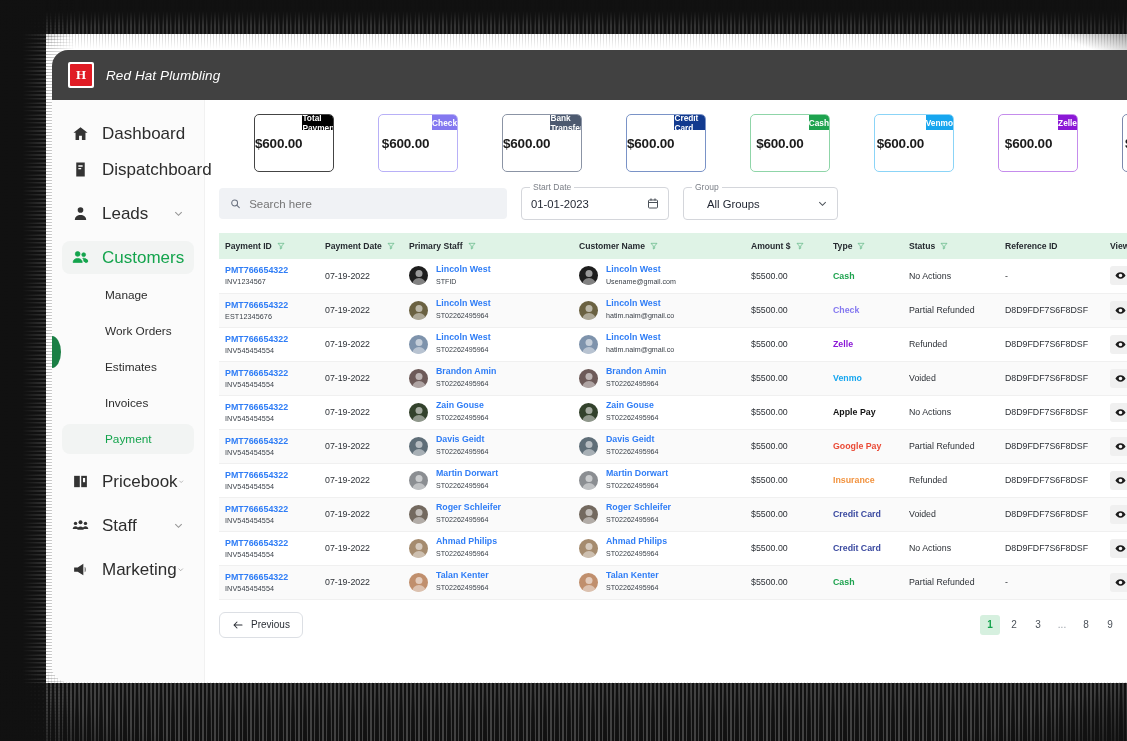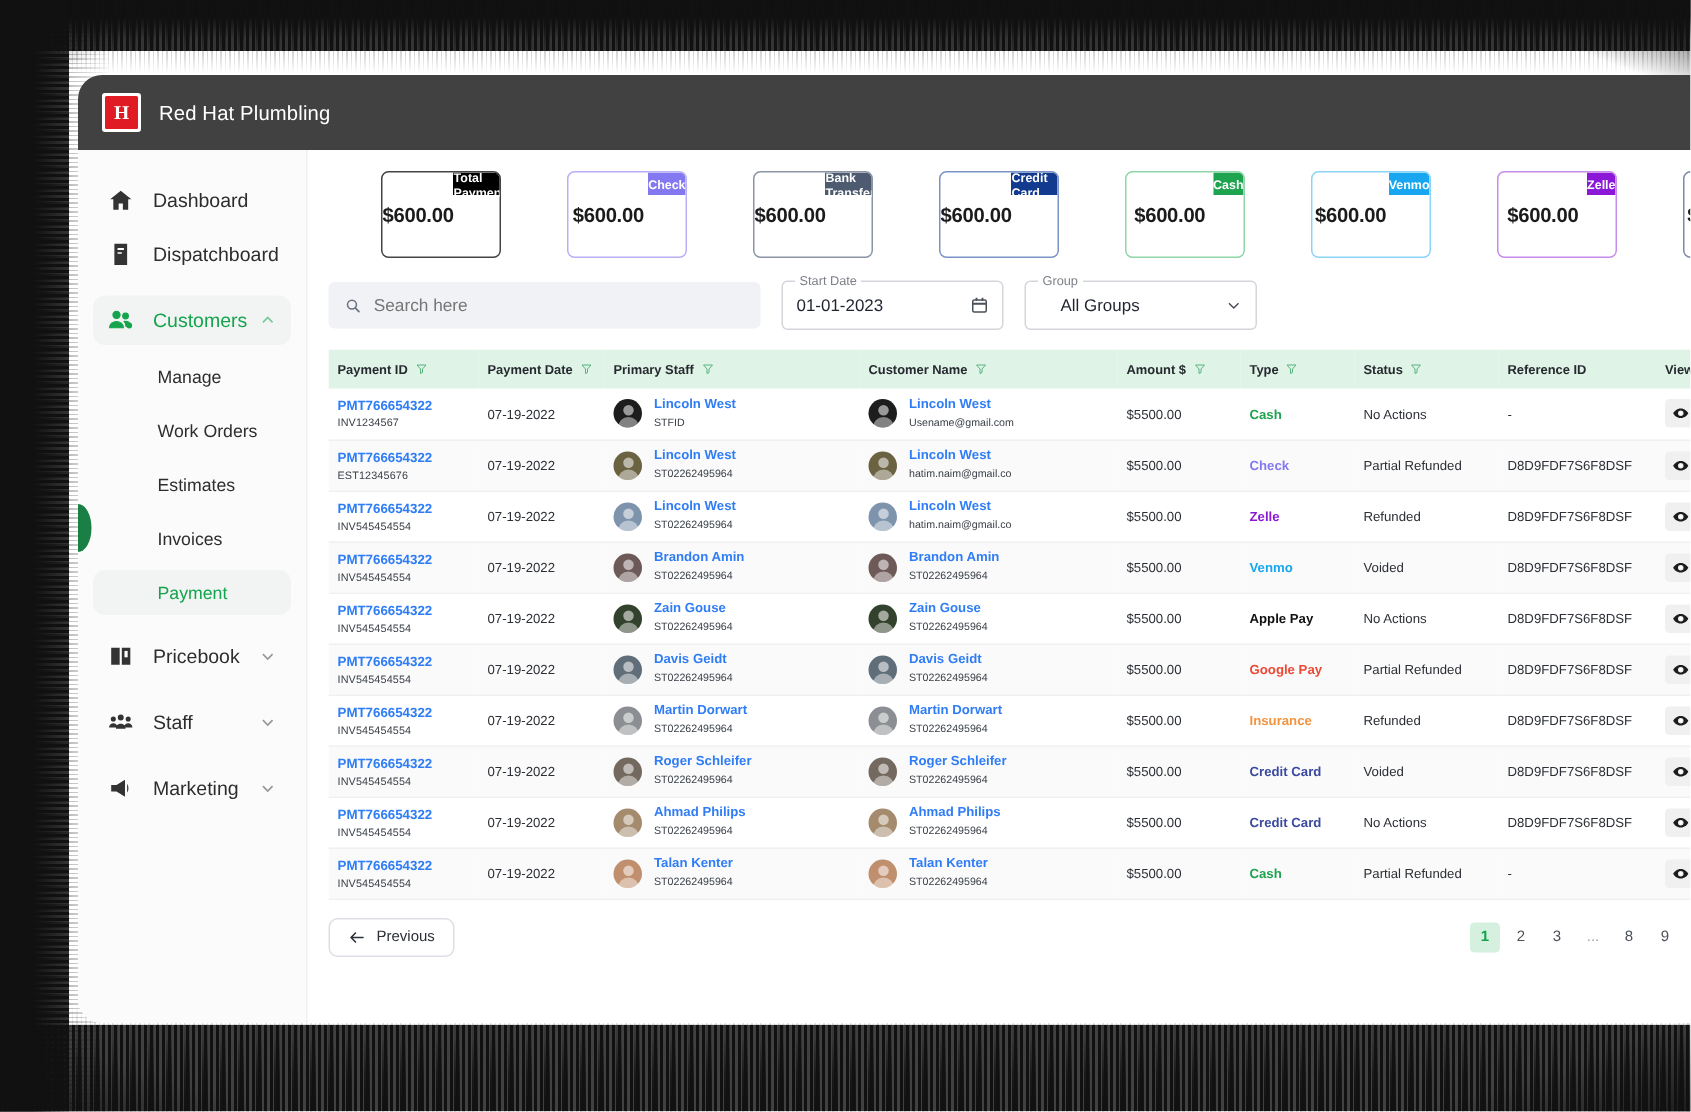--- a/index.html
+++ b/index.html
@@ -64,38 +64,38 @@
     display: flex; align-items: center; justify-content: center;
     padding: 2px;
   }
   #logo-inner {
     width: 100%; height: 100%; background: #e01b24;
     display: flex; align-items: center; justify-content: center;
     color: #fff; font-size: 13px; font-weight: 700; font-family: "Liberation Serif", serif;
     border-radius: 1px;
   }
   #brand-name {
-    color: #ffffff; font-size: 13.5px; margin-left: 12px; letter-spacing: .1px;
+    color: #ffffff; font-size: 13.5px; margin-left: 12px; letter-spacing: .1px; font-style: italic;
   }
 
   #body-wrap { display: flex; height: 582px; }
 
   
   #sidebar {
     width: 153px; background: #fbfbfb; padding-top: 14px;
     position: relative; flex: 0 0 153px;
     border-right: 1px solid #f1f1f1;
   }
   .nav-item {
     display: flex; align-items: center;
     height: 33px; margin: 3px 10px; padding: 0 10px;
     border-radius: 8px; cursor: pointer; position: relative;
   }
   .nav-item .ic { width: 17px; height: 17px; flex: 0 0 17px; display:block; }
-  .nav-item .lbl { font-size: 13px; color: #2d2d2d; margin-left: 13px; white-space: nowrap; }
+  .nav-item .lbl { font-size: 17px; color: #2d2d2d; margin-left: 13px; white-space: nowrap; }
   .nav-item .chev { margin-left: auto; width: 11px; height: 11px; opacity: .55; }
   .nav-item.active .lbl, .nav-item.active .chev { color: #14A44D; }
   .nav-item.active { background: #f2f4f3; }
   .nav-item.active svg { fill: #14A44D; stroke: #14A44D; }
   .nav-item.spaced { margin-top: 11px; }
   .nav-sub {
     font-size: 11.8px; color: #2d2d2d; height: 30px;
     display: flex; align-items: center; padding-left: 43px;
     margin: 6px 10px; border-radius: 8px; cursor: pointer;
   }
@@ -234,20 +234,30 @@
       </div>
 
       <div class="nav-item">
         <svg class="ic" viewBox="0 0 24 24">
             <path fill="#333" d="M6 2h12v20H6z"></path>
             <path fill="#fff" d="M9 6h6v2H9zm0 4h4v1.6H9z"></path>
           </svg>
         <span class="lbl">Dispatchboard</span>
       </div>
 
+      <div class="nav-item spaced">
+        <svg class="ic" viewBox="0 0 24 24">
+            <circle cx="12" cy="7" r="4" fill="#333"></circle>
+            <path fill="#333" d="M4 21c0-4.4 3.6-7 8-7s8 2.6 8 7z"></path>
+          </svg>
+        <span class="lbl">Leads</span>
+        <svg class="chev" viewBox="0 0 24 24">
+            <path fill="none" stroke="#444" stroke-width="2.4" d="M5 9l7 7 7-7"></path>
+          </svg>
+      </div>
 
       <div class="nav-item active spaced">
         <svg class="ic" viewBox="0 0 24 24">
           <circle cx="8" cy="7" r="3.4" fill="#14A44D"></circle>
             <circle cx="16.5" cy="8" r="2.7" fill="#14A44D"></circle>
           <path fill="#14A44D" d="M1.5 19c0-3.6 2.9-5.7 6.5-5.7s6.5 2.1 6.5 5.7zM16 13c3 0 6 1.6 6 4.6h-5.2c0-1.8-.6-3.3-1.6-4.5z"></path>
           <circle cx="20" cy="17" r="2.2" fill="#14A44D"></circle>
         </svg>
         <span class="lbl">Customers</span>
         <svg class="chev" viewBox="0 0 24 24">

